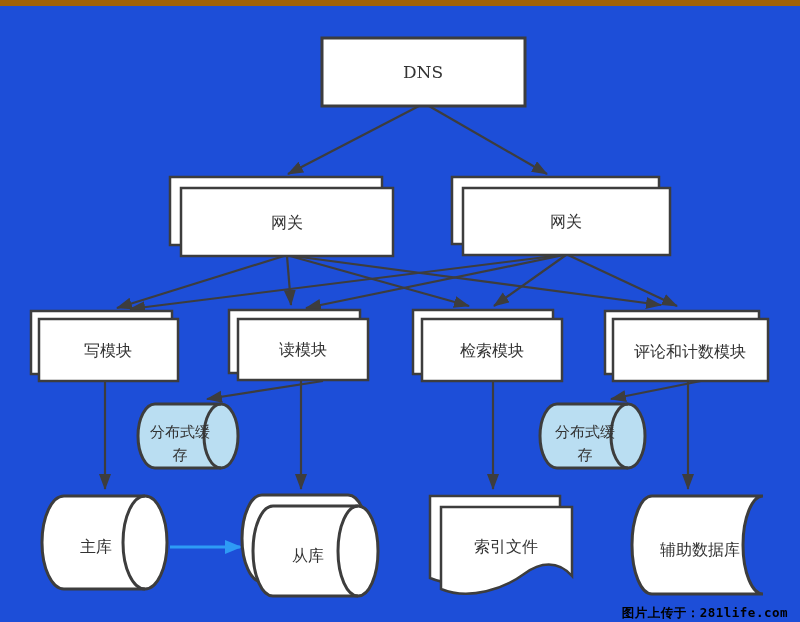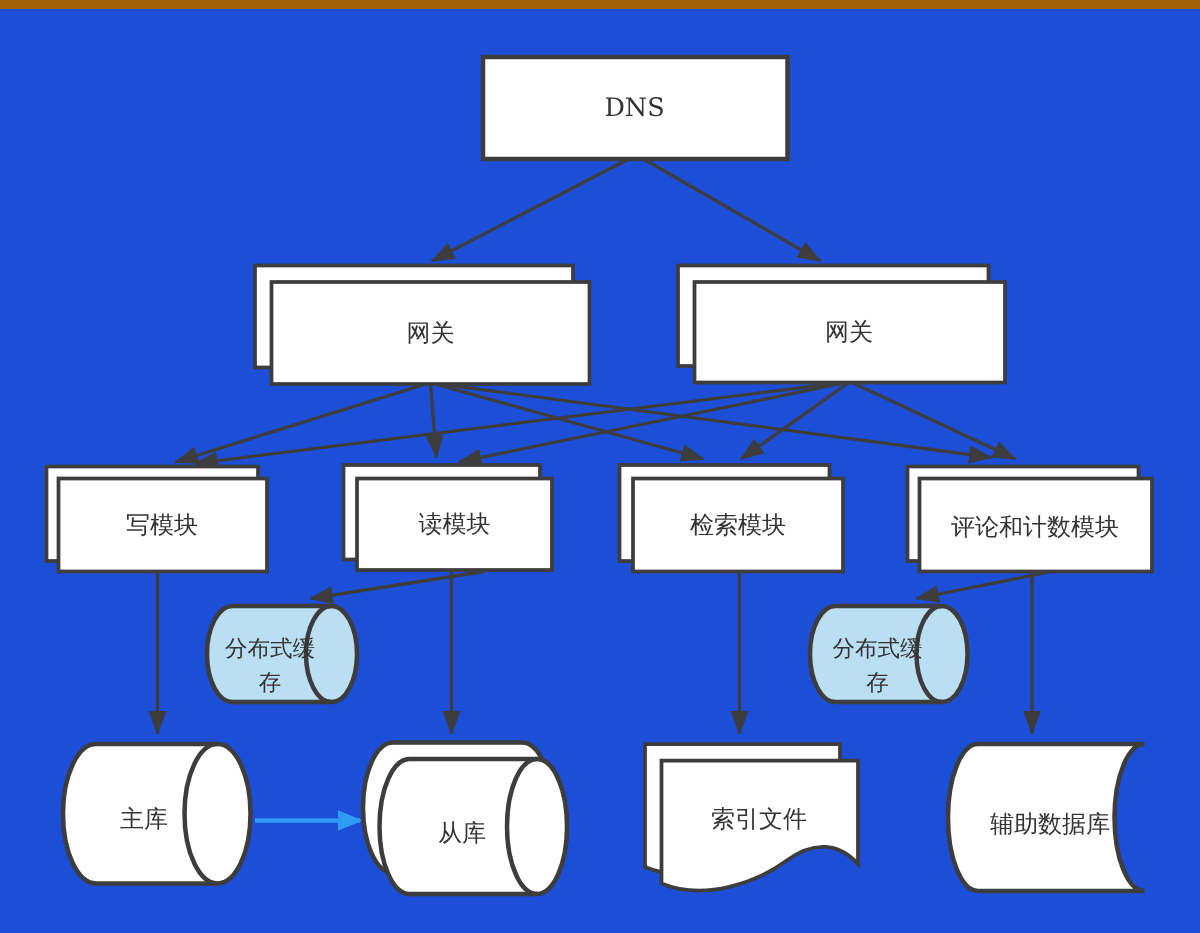--- a/index.html
+++ b/index.html
@@ -142,13 +142,14 @@
       <path class="doc" d="M441,501 L572,501 L572,570 C558,554 540,556 524,568 C505,582 470,595 441,583 Z"></path>
       <text class="lbl" x="506" y="540" dominant-baseline="central">索引文件</text>
     </g>
 
     <g>
       <path class="cyl" d="M652,490 L763,490 A20,49 0 0 0 763,588 L652,588 A20,49 0 0 1 652,490 Z"></path>
       <text class="lbl" x="700" y="543" dominant-baseline="central">辅助数据库</text>
     </g>
   </svg>
 
+  <div id="watermark">图片上传于：281life.com</div>
 </div>
 
 </body></html>

